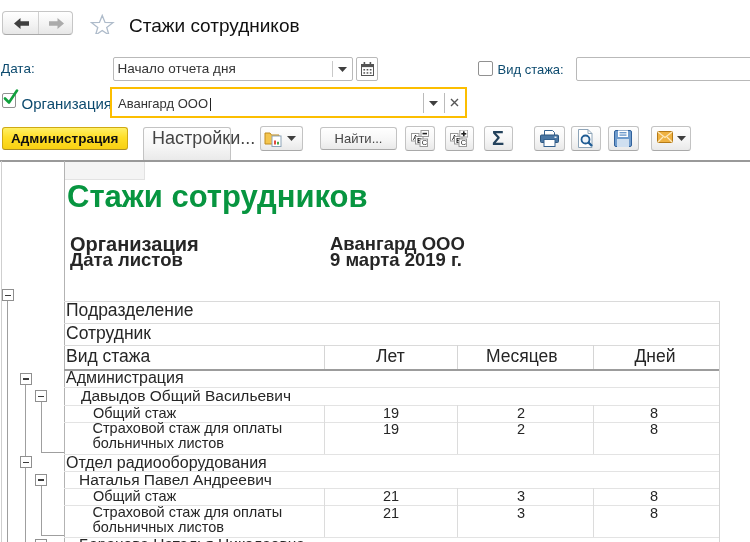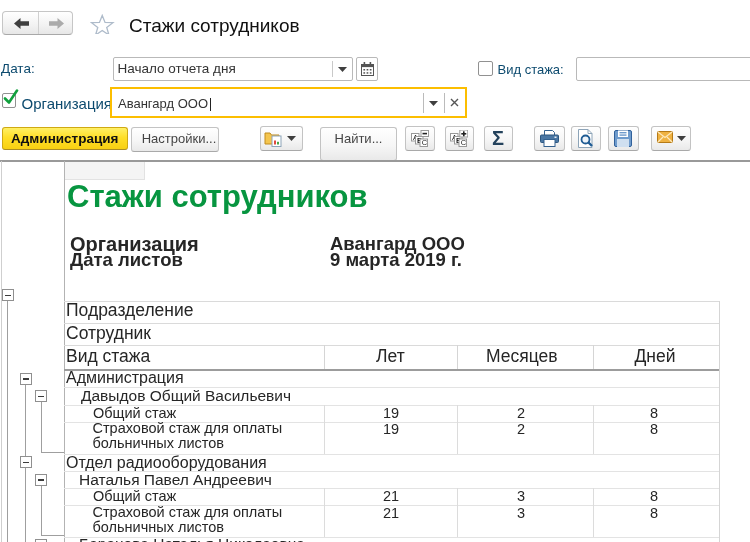--- a/index.html
+++ b/index.html
@@ -66,34 +66,34 @@
 <div class="vline" style="left:423px;top:92.5px;height:20px;background:#bbb"></div>
 <div class="vline" style="left:444px;top:92.5px;height:20px;background:#bbb"></div>
 <svg class="abs" style="left:429px;top:101px" width="9" height="5" viewBox="0 0 9 5">
     <path d="M0 0 H9 L4.5 5 Z" fill="#3f3f3f"></path>
   </svg>
 <svg class="abs" style="left:450px;top:98px" width="9" height="9" viewBox="0 0 9 9">
     <path d="M1 1 L8 8 M8 1 L1 8" stroke="#555" stroke-width="1.4"></path>
   </svg>
 
 <div class="btn" style="left:1.5px;top:127px;width:126.5px;height:22.5px;background:linear-gradient(180deg,#fff066 0%,#ffdf28 45%,#f8d012 100%);border-color:#cfa913;border-bottom-color:#ab8d23;font-weight:bold;color:#111;font-size:13.5px;line-height:21px">Администрация</div>
-<div class="btn" style="left:131px;top:127px;width:88px;height:25px;font-size:13px;line-height:21px;text-indent:8px">Настройки...</div>
+<div class="btn" style="left:143px;top:127px;width:88px;height:35px;font-size:18px;line-height:21px;text-indent:8px">Настройки...</div>
 
 <div class="btn" style="left:259.5px;top:126px;width:43px;height:25px"></div>
 <svg class="abs" style="left:264px;top:130px" width="19" height="17" viewBox="0 0 19 17">
   <path d="M1 3 h5 l1.5 2 H15 v9 H1 Z" fill="#f4c54e" stroke="#c08b1c" stroke-width="1"></path>
   <rect x="8" y="6" width="9" height="10.5" fill="#fff" stroke="#8da4b8" stroke-width="1"></rect>
   <rect x="10" y="10.5" width="2" height="4" fill="#e04a3f"></rect>
   <rect x="13" y="11.8" width="2" height="2.7" fill="#47a647"></rect>
 </svg>
 <svg class="abs" style="left:287px;top:136px" width="9" height="5" viewBox="0 0 9 5">
     <path d="M0 0 H9 L4.5 5 Z" fill="#3f3f3f"></path>
   </svg>
 
-<div class="btn" style="left:320px;top:127px;width:77px;height:34px;font-size:13px;line-height:21px">Найти...</div>
+<div class="btn" style="left:320px;top:127px;width:77px;height:23px;font-size:13px;line-height:21px">Найти...</div>
 
 <div class="btn" style="left:405px;top:126px;width:29.5px;height:24.5px"></div>
 <div class="btn" style="left:444.5px;top:126px;width:29.5px;height:24.5px"></div>
 <div class="btn" style="left:483.5px;top:126px;width:29px;height:24.5px;font-size:20px;font-weight:bold;color:#24425c;line-height:23.5px">Σ</div>
 <div class="btn" style="left:534px;top:126px;width:31px;height:24.5px"></div>
 <div class="btn" style="left:571px;top:126px;width:30px;height:24.5px"></div>
 <div class="btn" style="left:608px;top:126px;width:30.5px;height:24.5px"></div>
 <div class="btn" style="left:651px;top:126px;width:40px;height:24.5px"></div>
 
 <svg class="abs" style="left:411px;top:130px" width="18" height="17" viewBox="0 0 18 17">

